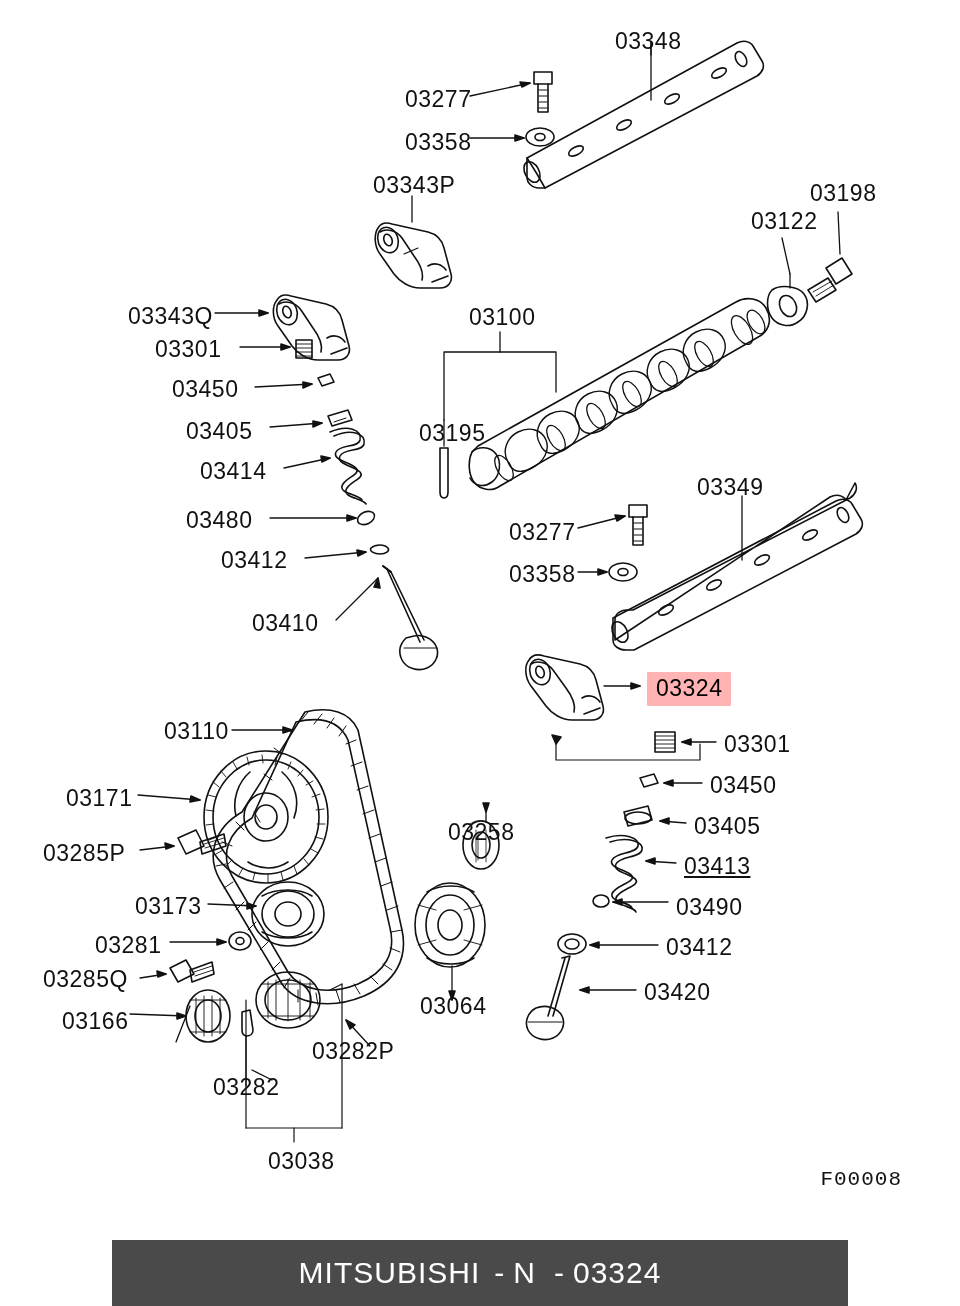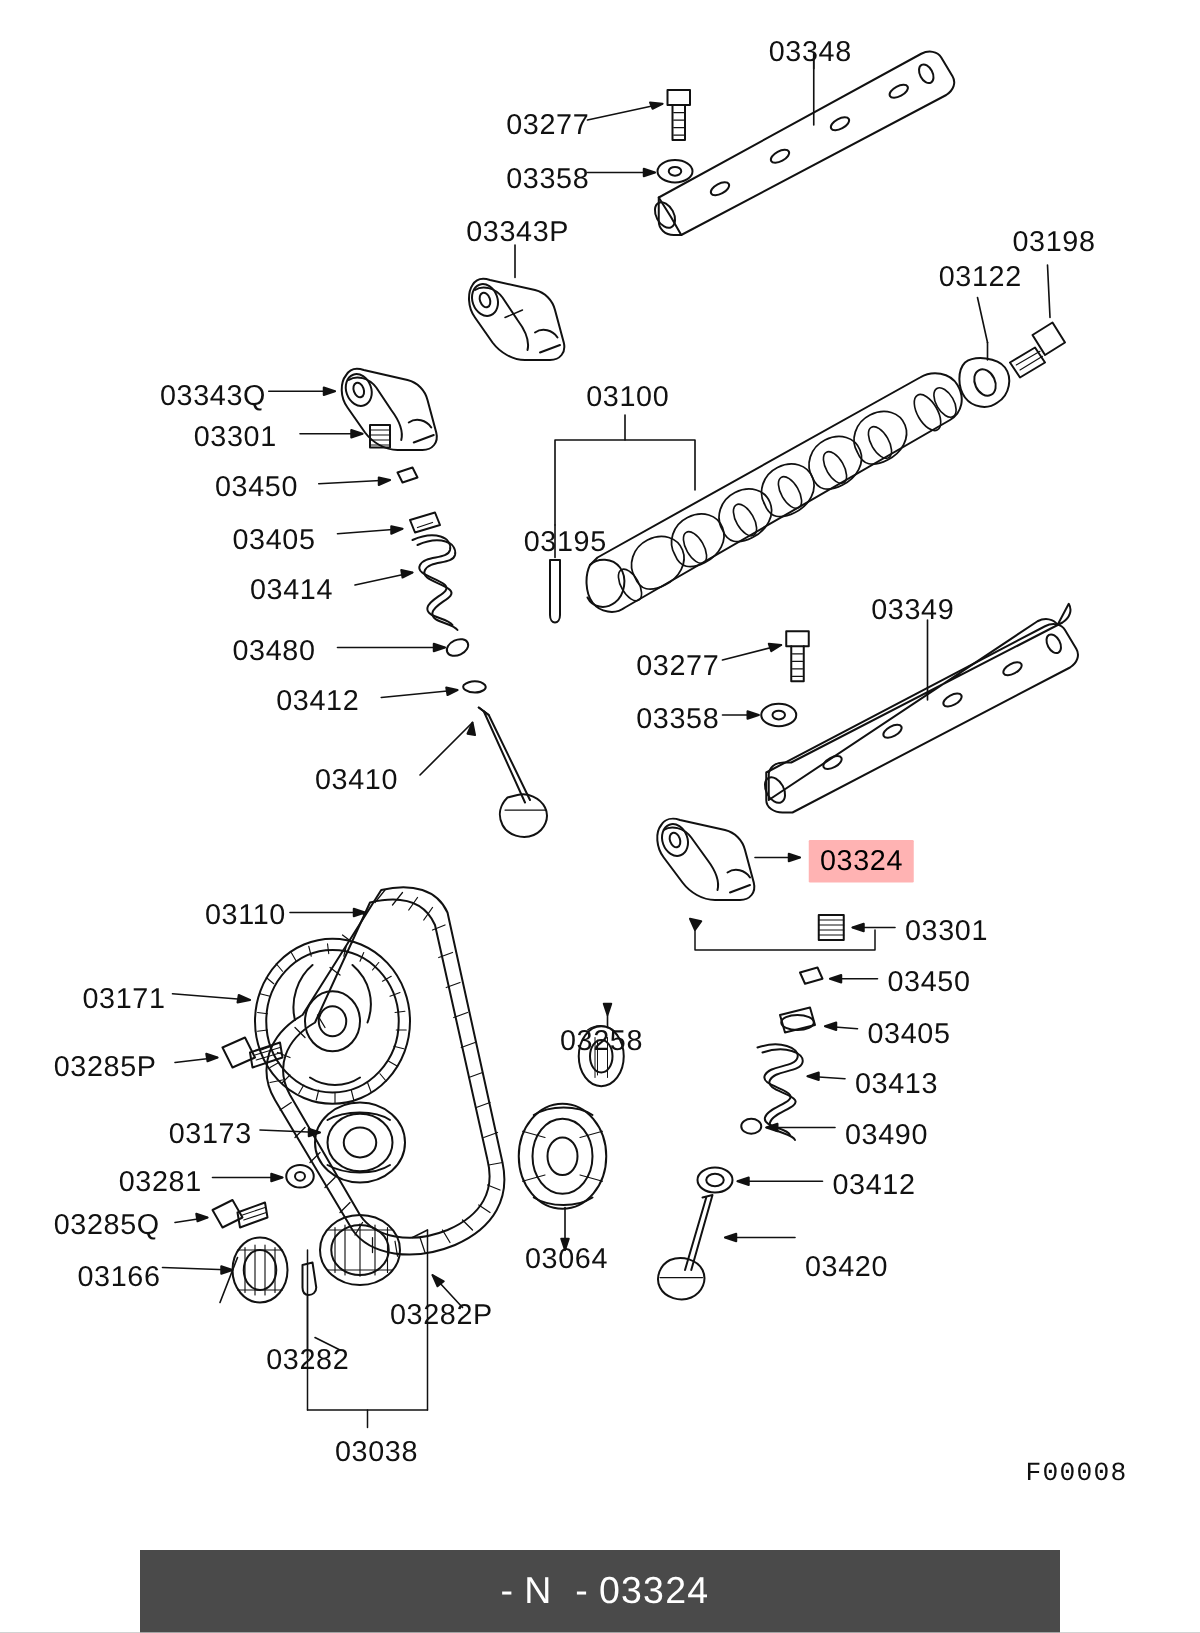--- a/index.html
+++ b/index.html
@@ -476,38 +476,39 @@
     <div class="label" style="left: 509px; top: 561px;">03358</div>
     <div class="label" style="left: 252px; top: 610px;">03410</div>
     <div class="label highlight" style="left: 647px; top: 672px;">03324</div>
     <div class="label" style="left: 164px; top: 718px;">03110</div>
     <div class="label" style="left: 724px; top: 731px;">03301</div>
     <div class="label" style="left: 710px; top: 772px;">03450</div>
     <div class="label" style="left: 66px; top: 785px;">03171</div>
     <div class="label" style="left: 694px; top: 813px;">03405</div>
     <div class="label" style="left: 448px; top: 819px;">03258</div>
     <div class="label" style="left: 43px; top: 840px;">03285P</div>
-    <div class="label" style="left: 684px; top: 853px;">03413</div>
+    <div class="label" style="left: 684px; top: 853px; text-decoration: underline;">03413</div>
     <div class="label" style="left: 135px; top: 893px;">03173</div>
     <div class="label" style="left: 676px; top: 894px;">03490</div>
     <div class="label" style="left: 95px; top: 932px;">03281</div>
     <div class="label" style="left: 666px; top: 934px;">03412</div>
     <div class="label" style="left: 43px; top: 966px;">03285Q</div>
-    <div class="label" style="left: 644px; top: 979px; margin-top: 21px;">03420</div>
+    <div class="label" style="left: 644px; top: 979px;">03420</div>
     <div class="label" style="left: 62px; top: 1008px;">03166</div>
     <div class="label" style="left: 420px; top: 993px;">03064</div>
     <div class="label" style="left: 312px; top: 1038px;">03282P</div>
     <div class="label" style="left: 213px; top: 1074px;">03282</div>
     <div class="label" style="left: 268px; top: 1148px;">03038</div>
   </div>
 
 <div class="code-stamp">F00008</div>
 
 <div id="footer">
   <div class="bar-inner">
+    <span class="footer-text brand">MITSUBISHI</span>
     <span class="footer-text dash">-</span>
     <span class="footer-text nletter">N</span>
     <span class="footer-text dash">-</span>
     <span class="footer-text">03324</span>
   </div>
 </div>
 <div class="footer-left-pad"></div>
 <div class="footer-right-pad"></div>
 
 </body></html>

